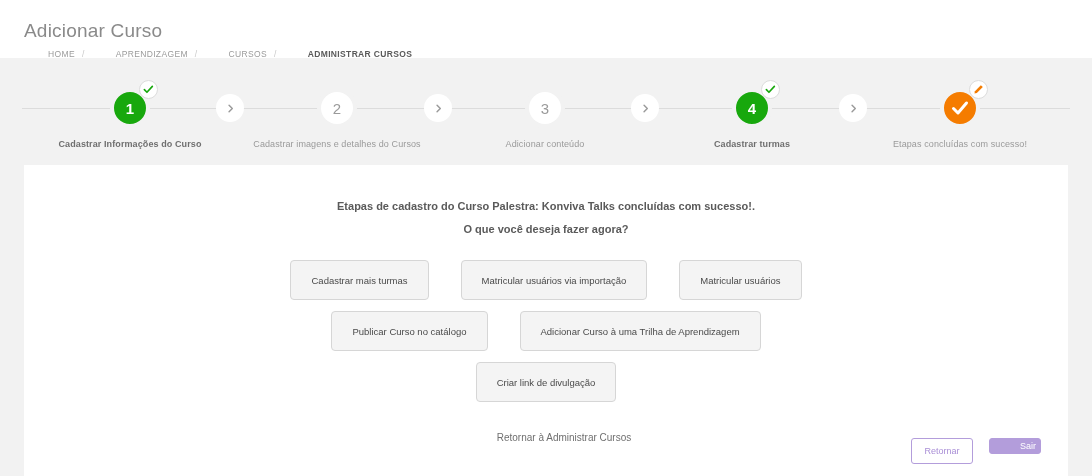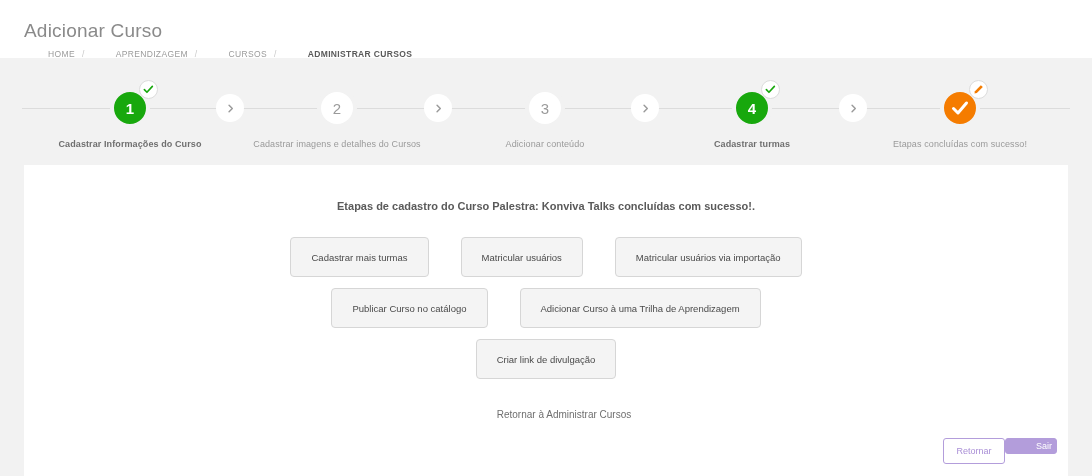--- a/index.html
+++ b/index.html
@@ -162,23 +162,23 @@
   .return-link {
     margin-top: 30px;
     font-size: 10px;
     color: #6f6f6f;
     cursor: pointer;
     display: inline-block;
     padding-left: 36px;
   }
   .footer-btns {
     position: absolute;
-    right: 11px; bottom: 12px;
+    right: 27px; bottom: 12px;
     display: flex;
-    gap: 0;
+    gap: 16px;
   }
   .btn-outline {
     width: 62px; height: 26px;
     border: 1px solid #b39ddb;
     background: #ffffff;
     border-radius: 3px;
     color: #a98ed6;
     font-size: 9px;
     font-family: "Liberation Sans", sans-serif;
     cursor: pointer;
@@ -255,25 +255,26 @@
         <svg width="9" height="9" viewBox="0 0 10 10">
           <path d="M3.4 1.3 L7 5 L3.4 8.7" stroke="#9a9a9a" stroke-width="1.6" fill="none" stroke-linecap="round" stroke-linejoin="round"></path>
         </svg>
       </div>
     </div>
 </div>
 
 <div class="card">
   <div class="card-inner">
     <div class="headline">Etapas de cadastro do Curso Palestra: Konviva Talks concluídas com sucesso!.</div>
+    <div class="subhead">O que você deseja fazer agora?</div>
 
     <div class="btn-row r1" id="row1">
         <button class="opt-btn">Cadastrar mais turmas</button>
+        <button class="opt-btn">Matricular usuários via importação</button>
         <button class="opt-btn">Matricular usuários</button>
-        <button class="opt-btn">Matricular usuários via importação</button>
       </div>
     <div class="btn-row r2" id="row2">
         <button class="opt-btn">Publicar Curso no catálogo</button>
         <button class="opt-btn">Adicionar Curso à uma Trilha de Aprendizagem</button>
       </div>
     <div class="btn-row r3" id="row3">
         <button class="opt-btn">Criar link de divulgação</button>
       </div>
 
     <div class="return-link">Retornar à Administrar Cursos</div>

